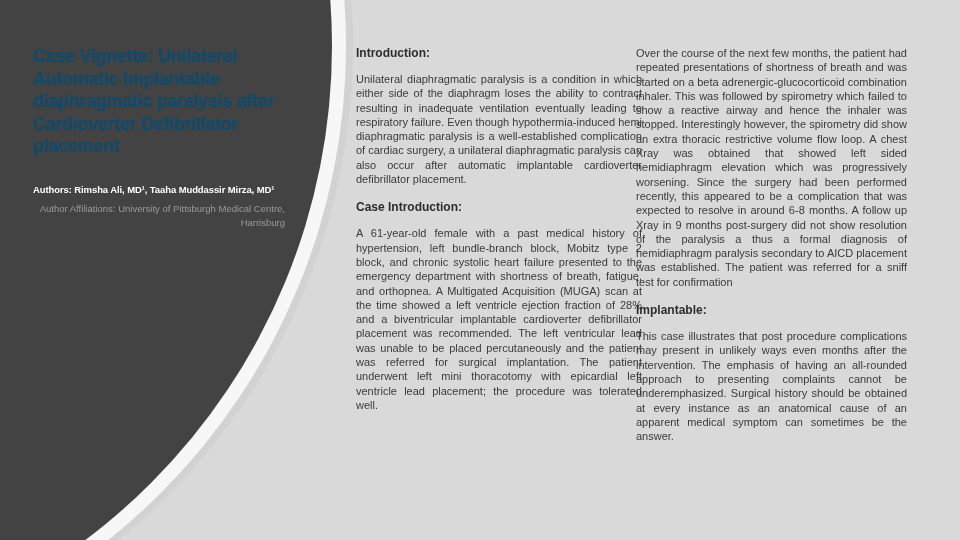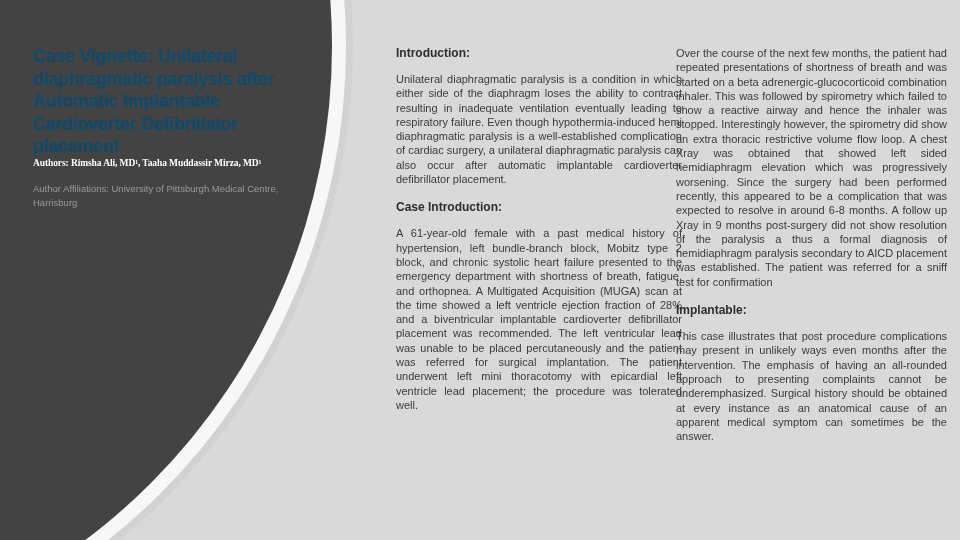--- a/index.html
+++ b/index.html
@@ -13,29 +13,30 @@
   .bg { position: absolute; top: 0; left: 0; z-index: 0; }
 
   .sidebar { position: absolute; left: 33px; top: 45px; width: 292px; z-index: 2; }
   .title {
     margin: 0; padding: 0;
     font-size: 18px; font-weight: bold; line-height: 22.6px;
     color: #0c4a6e; letter-spacing: -0.3px;
   }
   .title-line { display: block; white-space: nowrap; }
   .authors {
+    margin-top: 26px;
     font-size: 9.5px; font-weight: bold; color: #ffffff;
-    white-space: nowrap; letter-spacing: -0.1px; font-family: Liberation Serif, serif;
+    white-space: nowrap; letter-spacing: -0.1px;
   }
   .affiliations {
-    margin-top: 14px; width: 252px;
-    font-size: 9.5px; line-height: 14.5px; color: #9a9a9a;
+    margin-top: 7px; width: 252px;
+    font-size: 9.5px; line-height: 14.5px; color: #9a9a9a; text-align: right;
   }
 
-  .col { position: absolute; z-index: 1; color: #3a3a3a; margin-left: 40px; }
+  .col { position: absolute; z-index: 1; color: #3a3a3a; }
   .col-left  { left: 356px; top: 47px; width: 286px; }
   .col-right { left: 636px; top: 46px; width: 271px; }
   .sec-heading {
     margin: 0 0 12px;
     font-size: 12px; line-height: 13px; font-weight: bold; color: #2d2d2d;
   }
   .sec-body {
     margin: 0 0 15px;
     font-size: 11px; line-height: 14.3px;
     text-align: justify;
@@ -49,22 +50,22 @@
   <svg class="bg" width="960" height="540" viewBox="0 0 960 540" aria-hidden="true">
     <rect x="0" y="0" width="960" height="540" fill="#d9d9d9"></rect>
     <circle cx="-286" cy="46" r="639" opacity="0.45" fill="#c9c9c9"></circle>
     <circle cx="-286" cy="46" r="632" fill="#f7f7f7"></circle>
     <circle cx="-286" cy="46" r="618" fill="#434343"></circle>
   </svg>
 
   <div class="sidebar">
     <h1 class="title">
       <span class="title-line">Case Vignette: Unilateral</span>
+      <span class="title-line">Automatic Implantable</span>
       <span class="title-line">diaphragmatic paralysis after</span>
-      <span class="title-line">Automatic Implantable</span>
       <span class="title-line">Cardioverter Defibrillator</span>
       <span class="title-line">placement</span>
     </h1>
     <div class="authors">Authors: Rimsha  Ali, MD¹, Taaha Muddassir Mirza, MD¹</div>
     <div class="affiliations">Author Affiliations:  University of Pittsburgh Medical Centre, Harrisburg</div>
   </div>
 
   <div class="col col-left">
     <h2 class="sec-heading">Introduction:</h2>
     <p class="sec-body">Unilateral diaphragmatic paralysis is a condition in which either side of the diaphragm loses the ability to contract resulting in inadequate ventilation eventually leading to respiratory failure. Even though hypothermia-induced hemi diaphragmatic paralysis is a well-established complication of cardiac surgery, a unilateral diaphragmatic paralysis can also occur after automatic implantable cardioverter defibrillator placement.</p>

